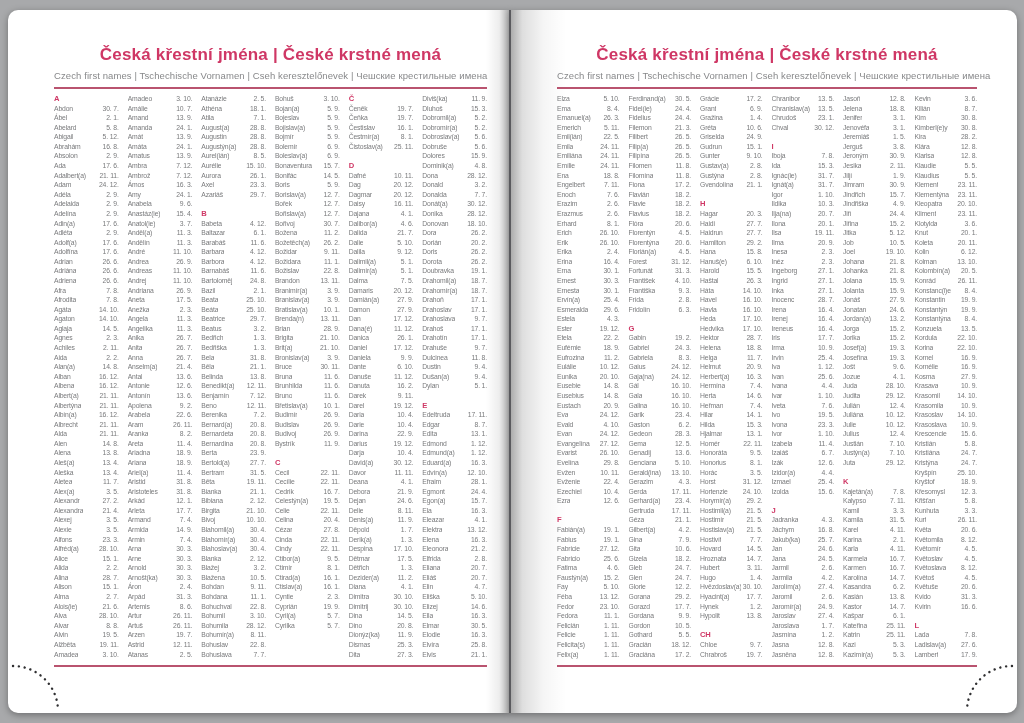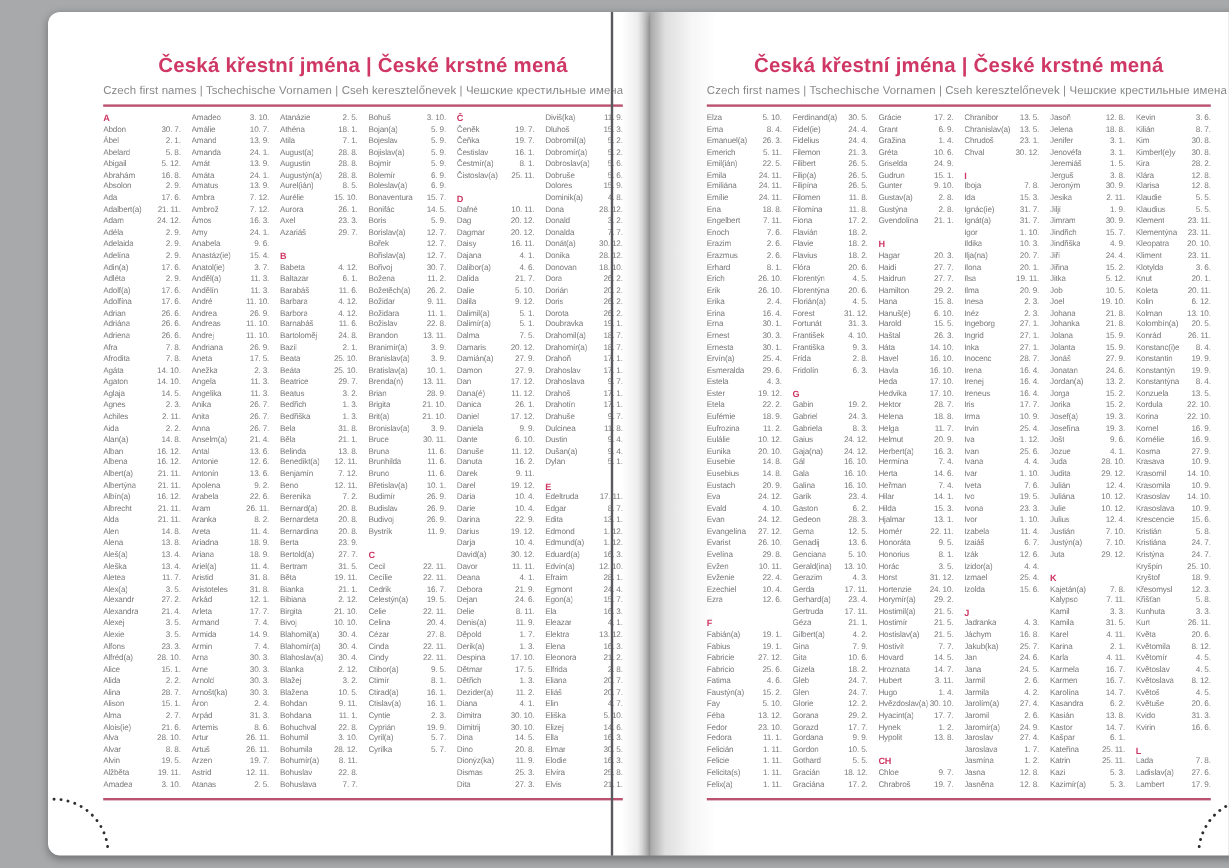--- a/index.html
+++ b/index.html
@@ -4,21 +4,20 @@
 <style>
   html,body{margin:0;padding:0;}
   body{
     width:1024px;height:723px;overflow:hidden;position:relative;
     background:#a8a9ab;
     font-family:"Liberation Sans", sans-serif;
   }
   .page{
     position:absolute;top:10px;height:703px;background:#ffffff;
     box-shadow:0 2px 7px rgba(0,0,0,0.35);
-    margin-left:32px;
   }
   .page.left{left:8px;width:502px;border-radius:10px 0 0 10px;}
   .page.right{left:510px;width:507px;border-radius:0 10px 10px 0;}
   .page.left::after{
     content:"";position:absolute;top:0;bottom:0;right:0;width:24px;pointer-events:none;
     background:linear-gradient(to right, rgba(0,0,0,0) 0%, rgba(0,0,0,0.07) 55%, rgba(0,0,0,0.33) 100%);
   }
   .page.right::before{
     content:"";position:absolute;top:0;bottom:0;left:0;width:56px;pointer-events:none;
     background:linear-gradient(to right, rgba(0,0,0,0.34) 0%, rgba(0,0,0,0.13) 22%, rgba(0,0,0,0.04) 60%, rgba(0,0,0,0) 100%);

